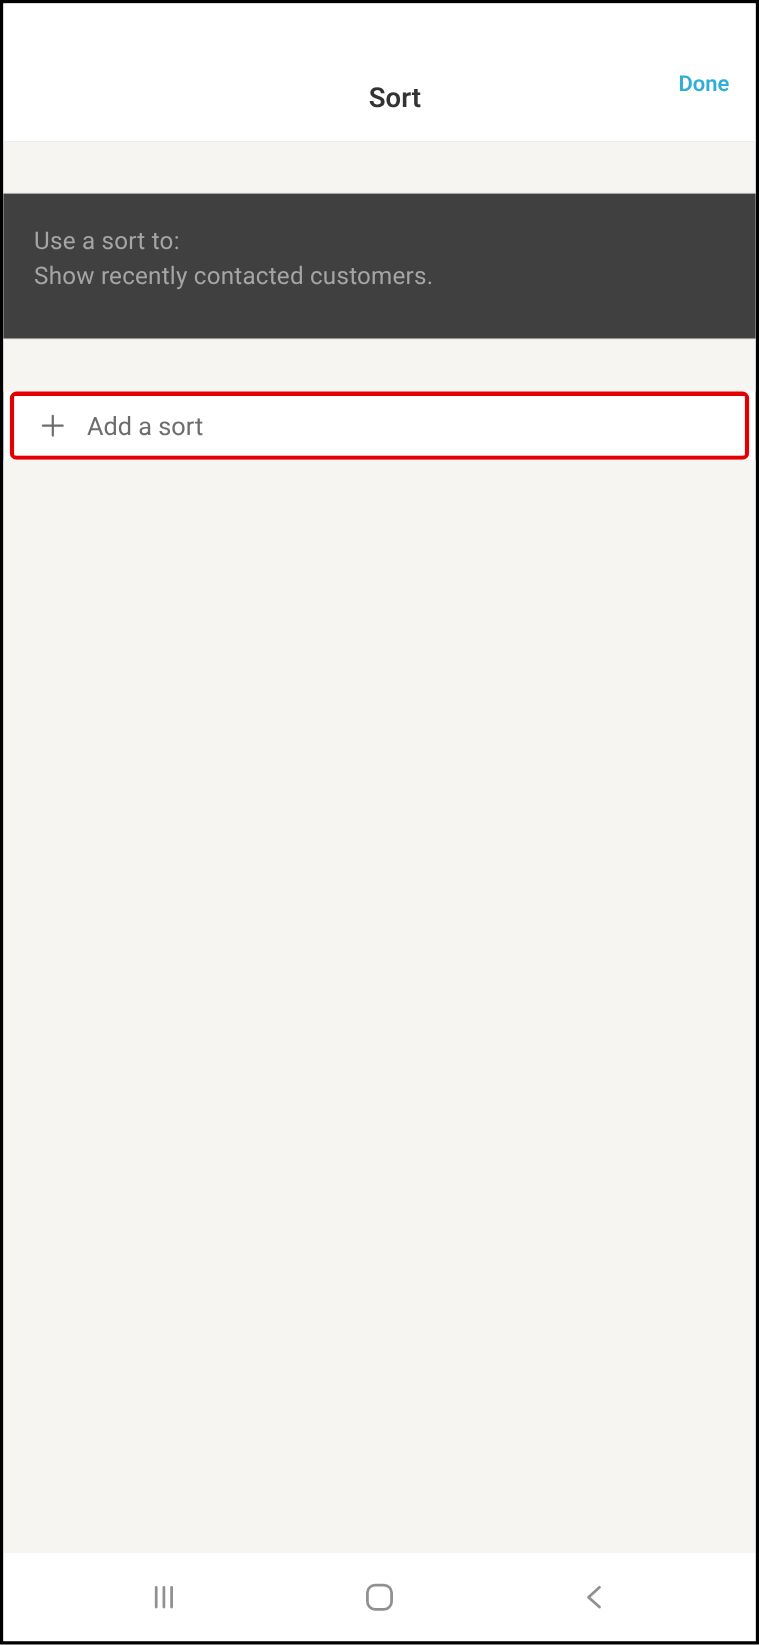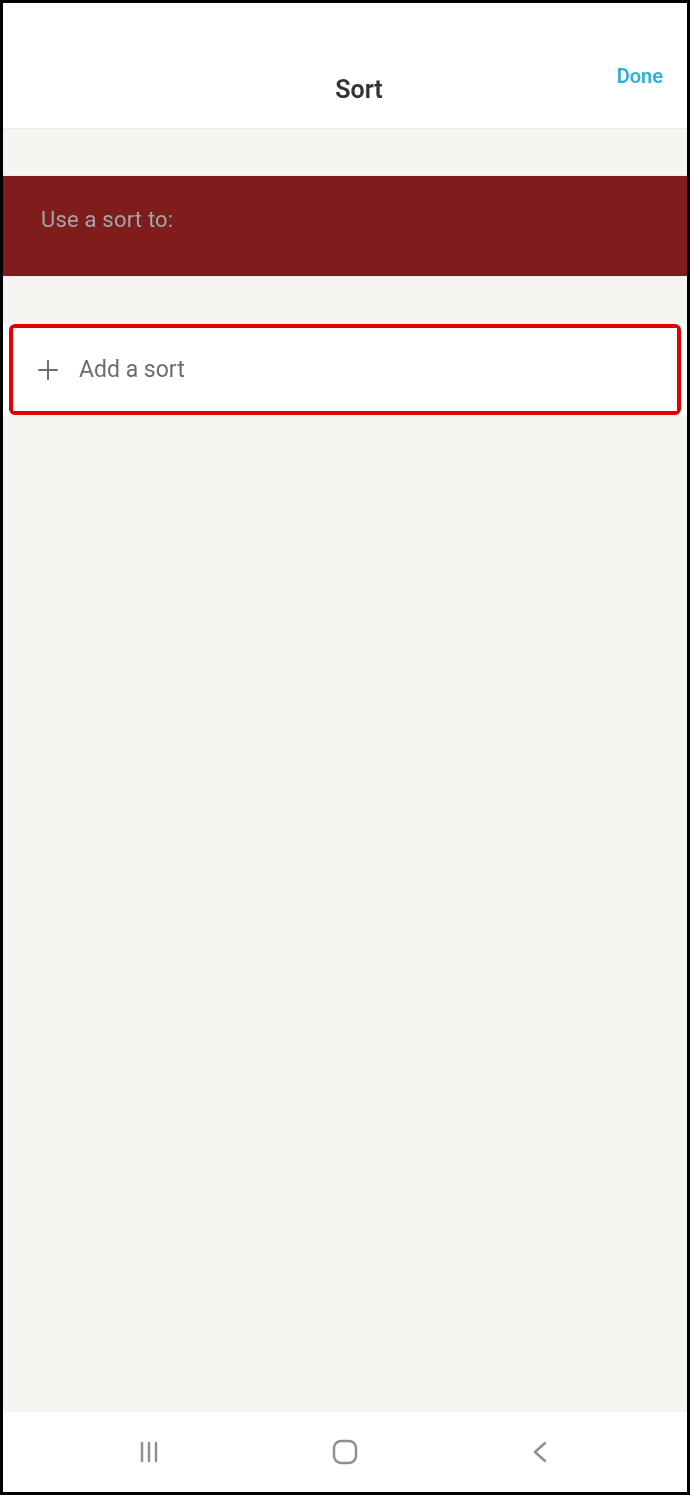--- a/index.html
+++ b/index.html
@@ -42,22 +42,22 @@
       color: #30afd6;
       cursor: pointer;
     }
     .gap-section {
       height: 48px;
       background: #f6f5f2;
       border-top: 1px solid #ebeae7;
       border-bottom: 1px solid #ebeae7;
     }
     .description-section {
-      background: #7f1d1d;
-      padding: 28px 26px 40px 38px;
+      background: #404040;
+      padding: 28px 26px 40px 28px;
     }
     .description-line {
       font-size: 22px;
       color: #a5a5a5;
       line-height: 32px;
       letter-spacing: 0.2px;
     }
     .spacer-section {
       height: 48px;
       background: #f6f5f2;
@@ -65,21 +65,21 @@
     }
     .add-sort-wrapper {
       border: 4px solid #e30000;
       border-radius: 6px;
       margin: 0 6px;
       background: #f6f5f2;
     }
     .add-sort-row {
       display: flex;
       align-items: center;
-      height: 83px;
+      height: 54px;
       background: #ffffff;
       padding: 0 22px;
       cursor: pointer;
     }
     .plus-icon {
       width: 26px;
       height: 26px;
       display: flex;
       align-items: center;
       justify-content: center;
@@ -115,20 +115,21 @@
 
 <div class="header">
   <div class="header-title">Sort</div>
   <div class="header-done">Done</div>
 </div>
 
 <div class="gap-section"></div>
 
 <div class="description-section">
   <div class="description-line">Use a sort to:</div>
+  <div class="description-line">Show recently contacted customers.</div>
 </div>
 
 <div class="spacer-section"></div>
 
 <div class="add-sort-wrapper">
   <div class="add-sort-row">
     <span class="plus-icon">
       <svg width="24" height="24" viewBox="0 0 24 24" fill="none">
         <path d="M12 3 L12 21 M3 12 L21 12" stroke="#6d6d6d" stroke-width="2" stroke-linecap="round"></path>
       </svg>

